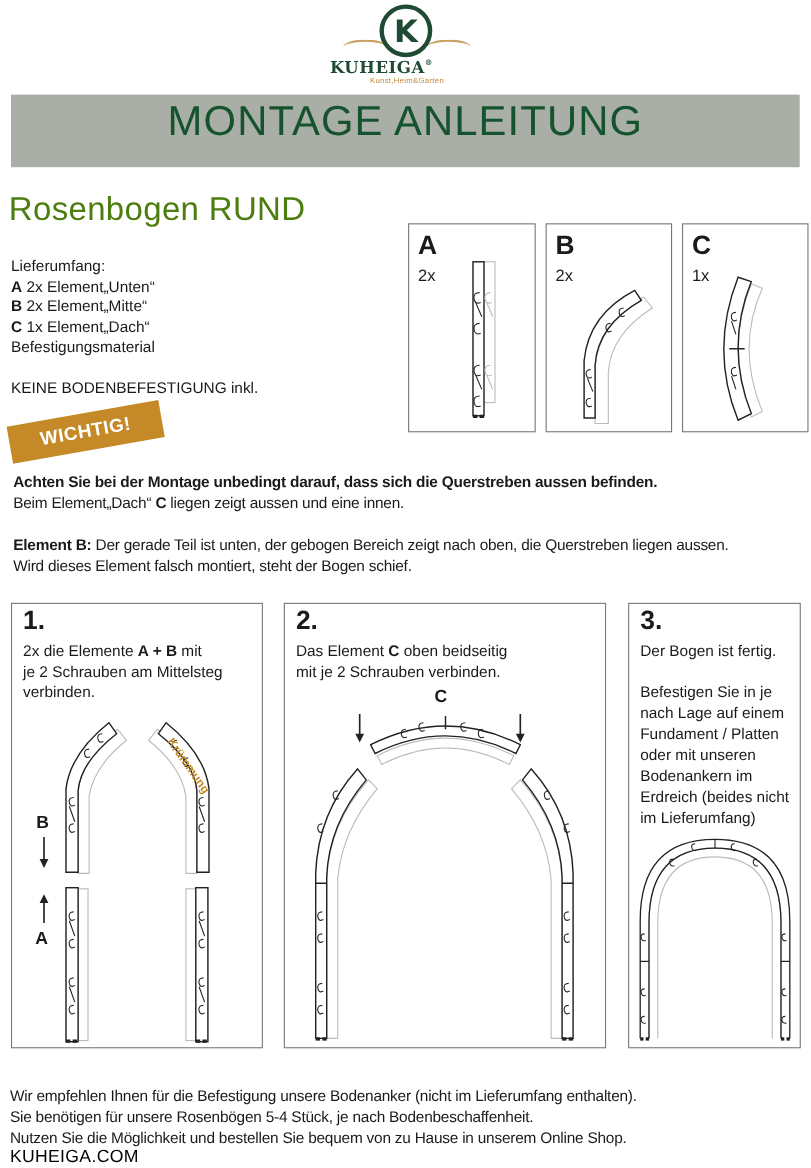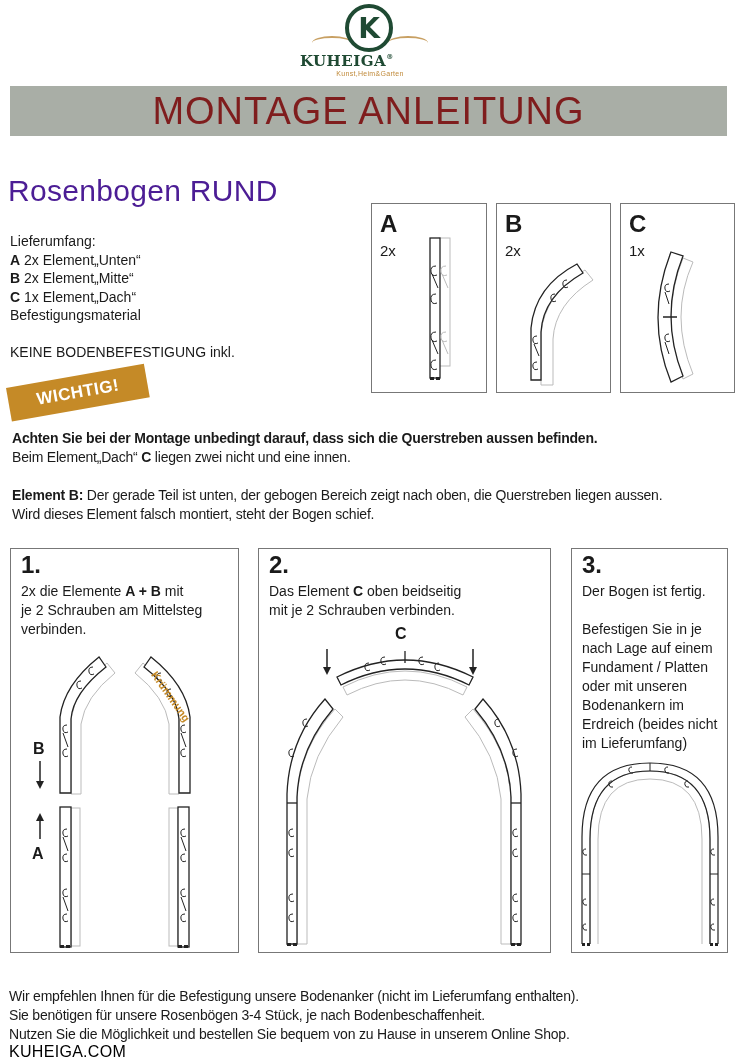--- a/index.html
+++ b/index.html
@@ -11,23 +11,23 @@
   
   .logo { left:300px; top:0; width:140px; height:85px; }
   .logo-circle { position:absolute; left:45px; top:4px; width:48px; height:48px; border-radius:50%; border:4px solid #1f4a33; background:#fff; }
   .logo-k { position:absolute; left:0; top:4px; width:100%; text-align:center; font-family:"DejaVu Sans", sans-serif; font-weight:bold; font-size:28px; color:#1f4a33; }
   .logo-swirl { position:absolute; top:36px; width:40px; height:14px; border-top:2px solid #c8a063; border-radius:50%; }
   .logo-name { position:absolute; left:0; top:52px; width:100%; text-align:left; font-family:"DejaVu Serif", serif; font-weight:bold; font-size:15px; color:#1f4a33; letter-spacing:0.5px; }
   .logo-reg { font-size:7px; vertical-align:top; }
   .logo-tag { position:absolute; left:0; top:70px; width:100%; text-align:center; font-size:7px; color:#c08a3a; letter-spacing:0.3px; }
 
   
-  .banner { left:10px; top:86px; width:717px; height:50px; background:#a9aea6; color:#7f1d1d; text-align:center; font-size:38px; line-height:50px; letter-spacing:1px; font-weight:normal; }
-
-  .title { left:8px; top:174px; font-size:30px; color:#4c1d95; letter-spacing:0.3px; }
+  .banner { left:10px; top:86px; width:717px; height:66px; background:#a9aea6; color:#14532d; text-align:center; font-size:38px; line-height:50px; letter-spacing:1px; font-weight:normal; }
+
+  .title { left:8px; top:174px; font-size:30px; color:#4d7c0f; letter-spacing:0.3px; }
 
   .scope { left:10px; top:232px; font-size:14px; line-height:18.5px; }
   .scope b { font-weight:bold; }
   .no-anchor { left:10px; top:344px; font-size:14px; }
 
   
   .partbox { border:1.5px solid #777; background:#fff; }
   .part-letter { position:absolute; left:8px; top:6px; font-size:24px; font-weight:bold; }
   .part-count { position:absolute; left:8px; top:38px; font-size:15px; }
   .partbox svg { position:absolute; left:0; top:0; }
@@ -107,21 +107,21 @@
     <path d="M50 48 L62 52 Q38 112 62 172 L50 178 Q24 114 50 48 Z" fill="#fff" stroke="#222" stroke-width="1.3"></path>
     <line x1="42" y1="113" x2="56" y2="113" stroke="#222" stroke-width="1.5"></line>
     <path d="M48 80 q-5 0 -4 5 q1 4 5 2 M44 88 l4 12 M48 130 q-5 0 -4 5 q1 4 5 2 M44 138 l4 12" fill="none" stroke="#222"></path>
   </svg>
 </div>
 
 <div class="abs wichtig">WICHTIG!</div>
 
 <div class="abs note" style="top:429px;">
   <div><b>Achten Sie bei der Montage unbedingt darauf, dass sich die Querstreben aussen befinden.</b></div>
-  <div><span>Beim Element„Dach“ </span><b>C</b><span> liegen zwei nicht und eine innen.</span></div>
+  <div><span>Beim Element„Dach“ </span><b>C</b><span> liegen zeigt aussen und eine innen.</span></div>
 </div>
 
 <div class="abs note" style="top:486px;">
   <div><b>Element B:</b><span> Der gerade Teil ist unten, der gebogen Bereich zeigt nach oben, die Querstreben liegen aussen.</span></div>
   <div>Wird dieses Element falsch montiert, steht der Bogen schief.</div>
 </div>
 
 <div class="abs stepbox" style="left:10px; top:548px; width:229px; height:302px; height:405px;">
   <div class="step-num">1.</div>
   <div class="step-text">
@@ -222,16 +222,16 @@
     <path d="M14 300 q-4 0 -3 4 q1 3 4 2 M14 350 q-4 0 -3 4 q1 3 4 2 M14 375 q-4 0 -3 4 q1 3 4 2 M142 300 q-4 0 -3 4 q1 3 4 2 M142 350 q-4 0 -3 4 q1 3 4 2 M142 375 q-4 0 -3 4 q1 3 4 2 M40 232 q-4 0 -3 4 q1 3 4 2 M60 218 q-4 0 -3 4 q1 3 4 2 M96 218 q-4 0 -3 4 q1 3 4 2 M116 232 q-4 0 -3 4 q1 3 4 2" fill="none" stroke="#222"></path>
     <rect x="10" y="394" width="3" height="3" fill="#222"></rect>
       <rect x="15" y="394" width="3" height="3" fill="#222"></rect>
     <rect x="138" y="394" width="3" height="3" fill="#222"></rect>
       <rect x="143" y="394" width="3" height="3" fill="#222"></rect>
   </svg>
 </div>
 
 <div class="abs footer">
   <div>Wir empfehlen Ihnen für die Befestigung unsere Bodenanker (nicht im Lieferumfang enthalten).</div>
-  <div>Sie benötigen für unsere Rosenbögen 3-4 Stück, je nach Bodenbeschaffenheit.</div>
+  <div>Sie benötigen für unsere Rosenbögen 5-4 Stück, je nach Bodenbeschaffenheit.</div>
   <div>Nutzen Sie die Möglichkeit und bestellen Sie bequem von zu Hause in unserem Online Shop.</div>
 </div>
 <div class="abs site">KUHEIGA.COM</div>
 
 </body></html>

